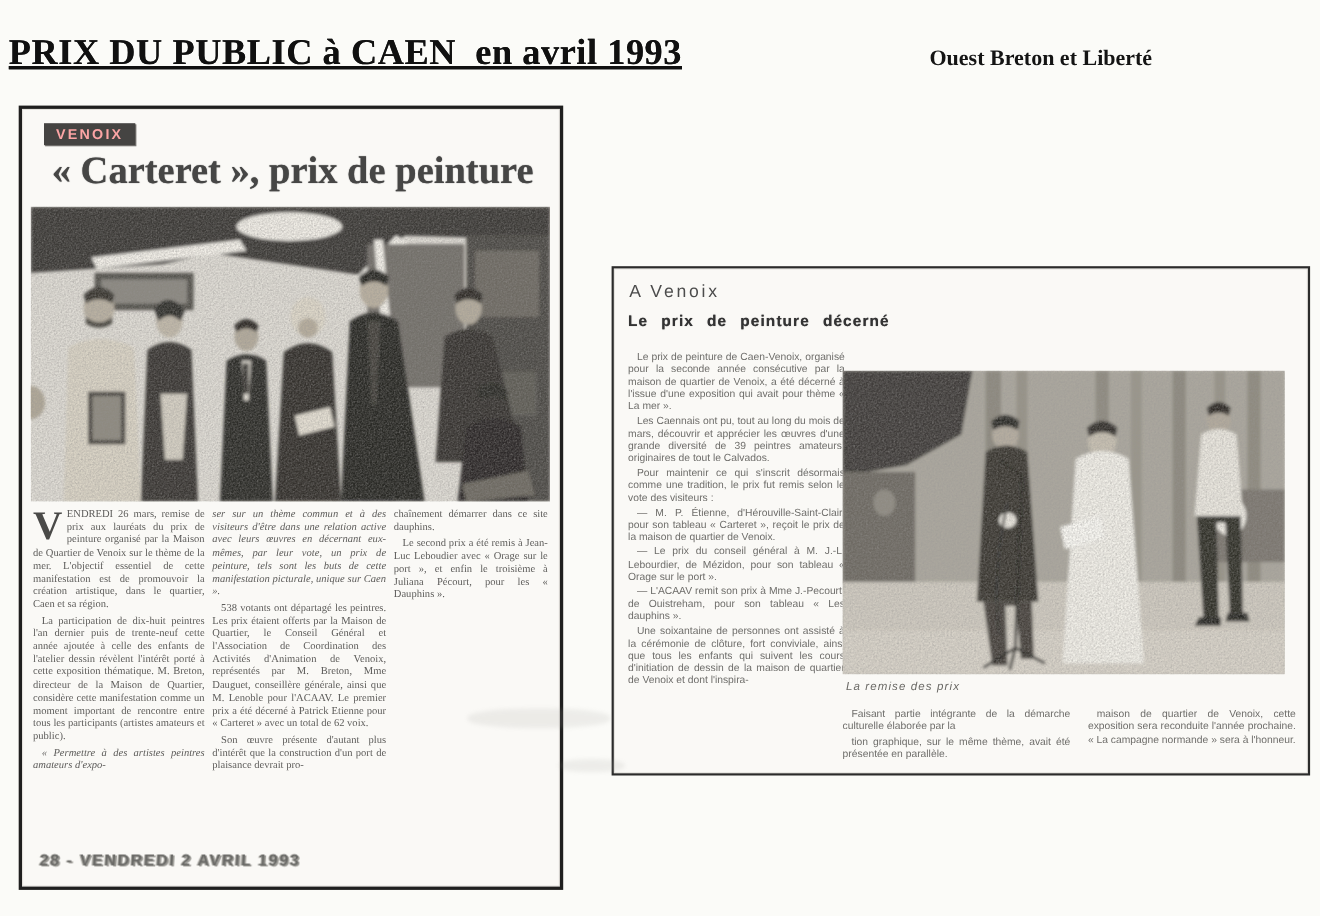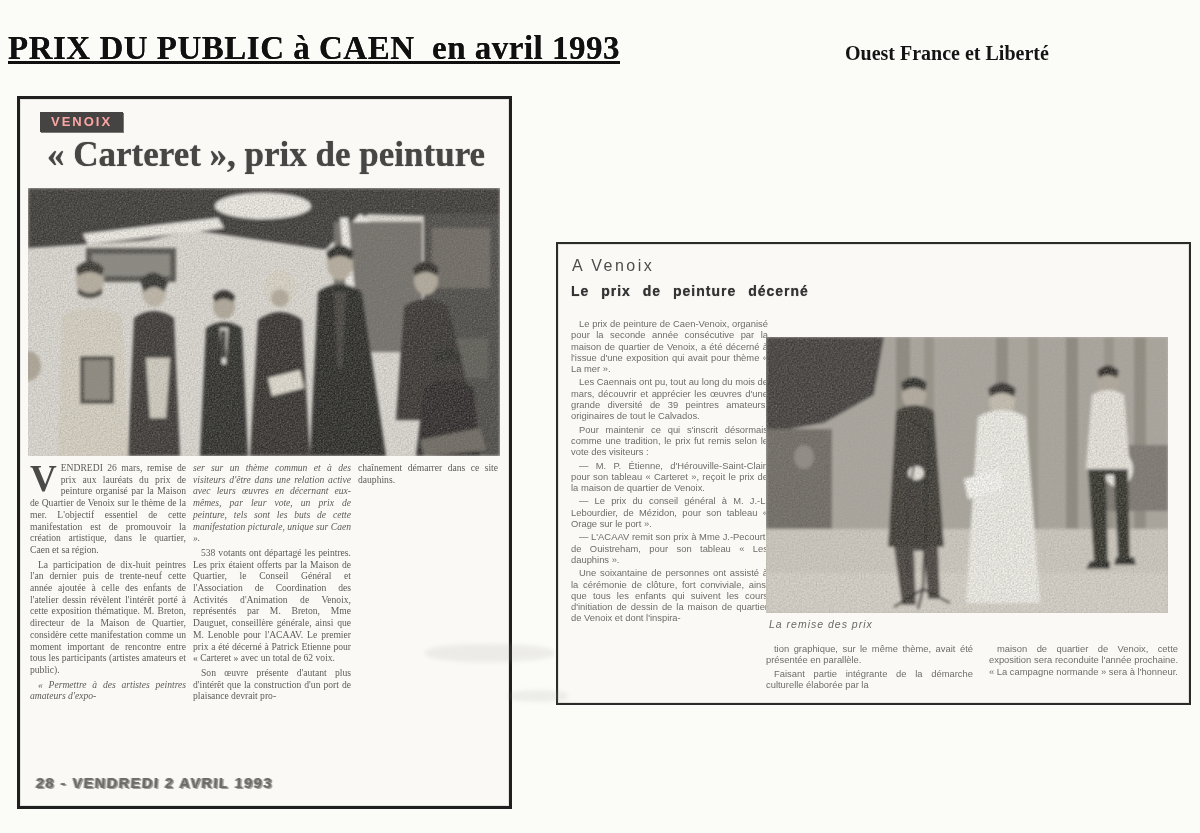--- a/index.html
+++ b/index.html
@@ -102,21 +102,21 @@
 
   .smudge{
     background:#9b9a95;opacity:0.14;border-radius:45%;
     filter:blur(2px);
   }
 </style>
 </head>
 <body>
 
 <div class="abs page-title">PRIX DU PUBLIC à CAEN  en avril 1993</div>
-<div class="abs attribution">Ouest France et Liberté</div>
+<div class="abs attribution">Ouest Breton et Liberté</div>
 
 <div class="abs clipping clip-left">
 
   <div class="abs badge">VENOIX</div>
 
   <div class="abs headline-left">« Carteret », prix de peinture</div>
 
   <svg class="abs photo photo-left" width="472" height="268" viewBox="0 0 472 268">
     <defs>
       <filter id="g1" x="0" y="0" width="100%" height="100%">
@@ -192,20 +192,21 @@
       <p>La participation de dix-huit peintres l'an dernier puis de trente-neuf cette année ajoutée à celle des enfants de l'atelier dessin révèlent l'intérêt porté à cette exposition thématique. M. Breton, directeur de la Maison de Quartier, considère cette manifestation comme un moment important de rencontre entre tous les participants (artistes amateurs et public).</p>
       <p class="italic">« Permettre à des artistes peintres amateurs d'expo-</p>
     </div>
     <div class="col-serif c2">
       <p class="noindent italic">ser sur un thème commun et à des visiteurs d'être dans une relation active avec leurs œuvres en décernant eux-mêmes, par leur vote, un prix de peinture, tels sont les buts de cette manifestation picturale, unique sur Caen ».</p>
       <p>538 votants ont départagé les peintres. Les prix étaient offerts par la Maison de Quartier, le Conseil Général et l'Association de Coordination des Activités d'Animation de Venoix, représentés par M. Breton, Mme Dauguet, conseillère générale, ainsi que M. Lenoble pour l'ACAAV. Le premier prix a été décerné à Patrick Etienne pour « Carteret » avec un total de 62 voix.</p>
       <p>Son œuvre présente d'autant plus d'intérêt que la construction d'un port de plaisance devrait pro-</p>
     </div>
     <div class="col-serif c3">
       <p class="noindent">chaînement démarrer dans ce site dauphins.</p>
+      <p>Le second prix a été remis à Jean-Luc Leboudier avec « Orage sur le port », et enfin le troisième à Juliana Pécourt, pour les « Dauphins ».</p>
     </div>
   </div>
 
   <div class="abs footer-line">28 - VENDREDI 2 AVRIL 1993</div>
 </div>
 
 <div class="abs clipping clip-right">
 
   <div class="abs kicker">A Venoix</div>
   <div class="abs headline-right">Le prix de peinture décerné</div>
@@ -277,22 +278,22 @@
       <polygon points="324,224 344,224 344,232 320,232" fill="#2c2a26"></polygon>
       <polygon points="350,220 368,220 370,228 348,228" fill="#2c2a26"></polygon>
     </g>
     <rect width="402" height="276" filter="url(#g2)" opacity="0.5"></rect>
   </svg>
 
   <div class="abs caption">La remise des prix</div>
 
   <div class="abs rcols-bottom">
     <div class="col-sans rc2">
+      <p>Faisant partie intégrante de la démarche culturelle élaborée par la</p>
       <p>tion graphique, sur le même thème, avait été présentée en parallèle.</p>
-      <p>Faisant partie intégrante de la démarche culturelle élaborée par la</p>
     </div>
     <div class="col-sans rc3">
       <p>maison de quartier de Venoix, cette exposition sera reconduite l'année prochaine. « La campagne normande » sera à l'honneur.</p>
     </div>
   </div>
 </div>
 
 <div class="abs smudge" style="left:425px;top:644px;width:130px;height:18px;"></div>
 <div class="abs smudge" style="left:508px;top:690px;width:60px;height:12px;"></div>
 

